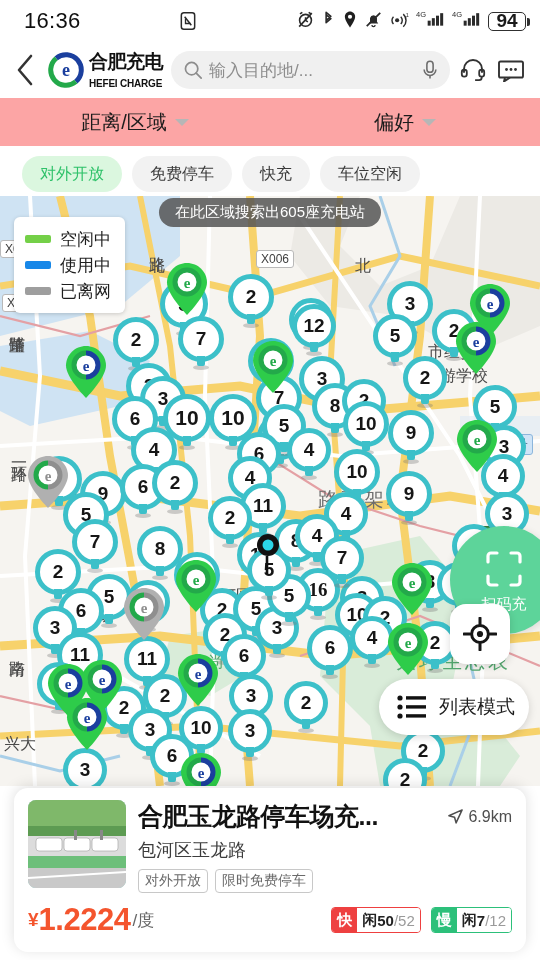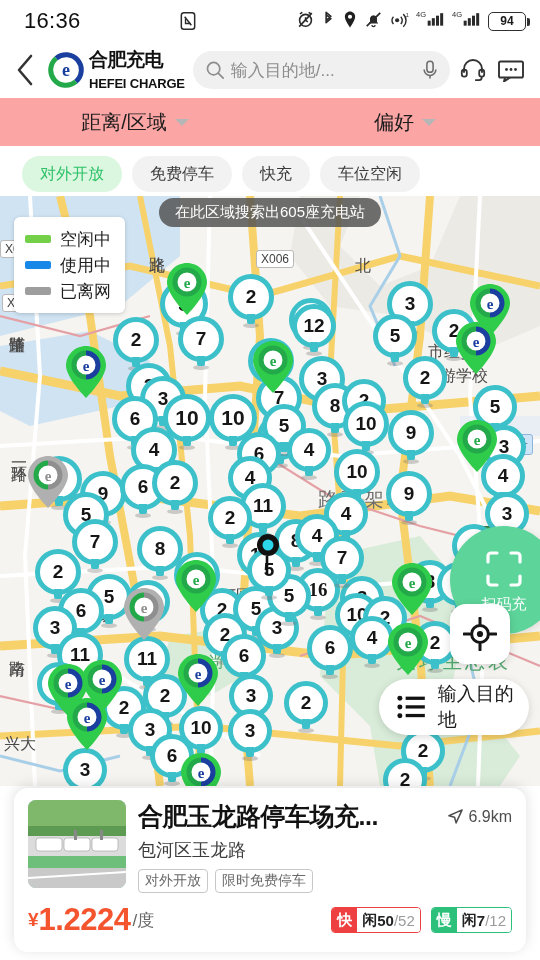--- a/index.html
+++ b/index.html
@@ -17,41 +17,41 @@
     display: flex; align-items: center; justify-content: space-between;
     padding: 0 14px 0 24px; background: #fff; z-index: 50;
   }
   .status-time { font-size: 22px; font-weight: 500; color: #101010; letter-spacing: .3px; }
   .status-mid { display:flex; align-items:center; }
   .status-right { display: flex; align-items: center; gap: 6px; }
   .sicon { display: block; }
   .batt {
     display: flex; align-items: center; justify-content: center;
     min-width: 38px; height: 19px; border: 1.8px solid #303030; border-radius: 5px;
-    font-size: 12px; font-weight: 700; color: #1b1b1b; padding: 0 3px; position: relative;
+    font-size: 19px; font-weight: 700; color: #1b1b1b; padding: 0 3px; position: relative;
   }
   .batt::after {
     content: ""; position: absolute; right: -5px; top: 5px; width: 3px; height: 8px;
     background: #303030; border-radius: 0 2px 2px 0;
   }
 
   
   .header {
     position: absolute; top: 42px; left: 0; width: 540px; height: 56px;
     display: flex; align-items: center; gap: 8px; padding: 0 14px 0 10px;
     background: #fff; z-index: 45;
   }
   .back-btn {
     width: 30px; height: 38px; display: flex; align-items: center; justify-content: center;
     flex: 0 0 auto;
   }
   .logo-wrap { display: flex; align-items: center; gap: 5px; flex: 0 0 auto; }
   .logo-text { display: flex; flex-direction: column; line-height: 1; }
   .logo-cn { font-size: 19px; font-weight: 900; color: #111; letter-spacing: -.5px; }
-  .logo-en { font-size: 13px; font-weight: 900; color: #111; letter-spacing: -.2px; margin-top: 8px; }
+  .logo-en { font-size: 10px; font-weight: 900; color: #111; letter-spacing: -.2px; margin-top: 8px; }
   .searchbar {
     flex: 1 1 auto; height: 38px; background: #f0f0f0; border-radius: 19px;
     display: flex; align-items: center; padding: 0 10px 0 12px; gap: 6px; min-width: 0;
   }
   .search-ph { flex: 1 1 auto; font-size: 17px; color: #8d8d8d; white-space: nowrap; overflow: hidden; }
   .hdr-icon { width: 30px; flex: 0 0 auto; display: flex; align-items: center; justify-content: center; }
 
   
   .sortrow {
     position: absolute; top: 98px; left: 0; width: 540px; height: 48px;
@@ -642,21 +642,21 @@
     </div>
     <div class="listbtn">
       <svg width="30" height="26" viewBox="0 0 30 26">
           <circle cx="3" cy="4" r="2.6" fill="#111"></circle>
           <circle cx="3" cy="13" r="2.6" fill="#111"></circle>
           <circle cx="3" cy="22" r="2.6" fill="#111"></circle>
           <rect x="9" y="2.2" width="20" height="3.4" fill="#111"></rect>
           <rect x="9" y="11.2" width="20" height="3.4" fill="#111"></rect>
           <rect x="9" y="20.2" width="20" height="3.4" fill="#111"></rect>
         </svg>
-      <span class="listbtn-label">输入目的地</span>
+      <span class="listbtn-label">列表模式</span>
     </div>
   </div>
 
   <div class="card">
     <div class="card-top">
       <div class="thumb">
         <svg width="98" height="88" viewBox="0 0 98 88" preserveAspectRatio="none">
           <rect width="98" height="88" fill="#b8d8e8"></rect>
           <rect y="0" width="98" height="30" fill="#7fb86a"></rect>
           <rect y="26" width="98" height="10" fill="#5d9b52"></rect>

